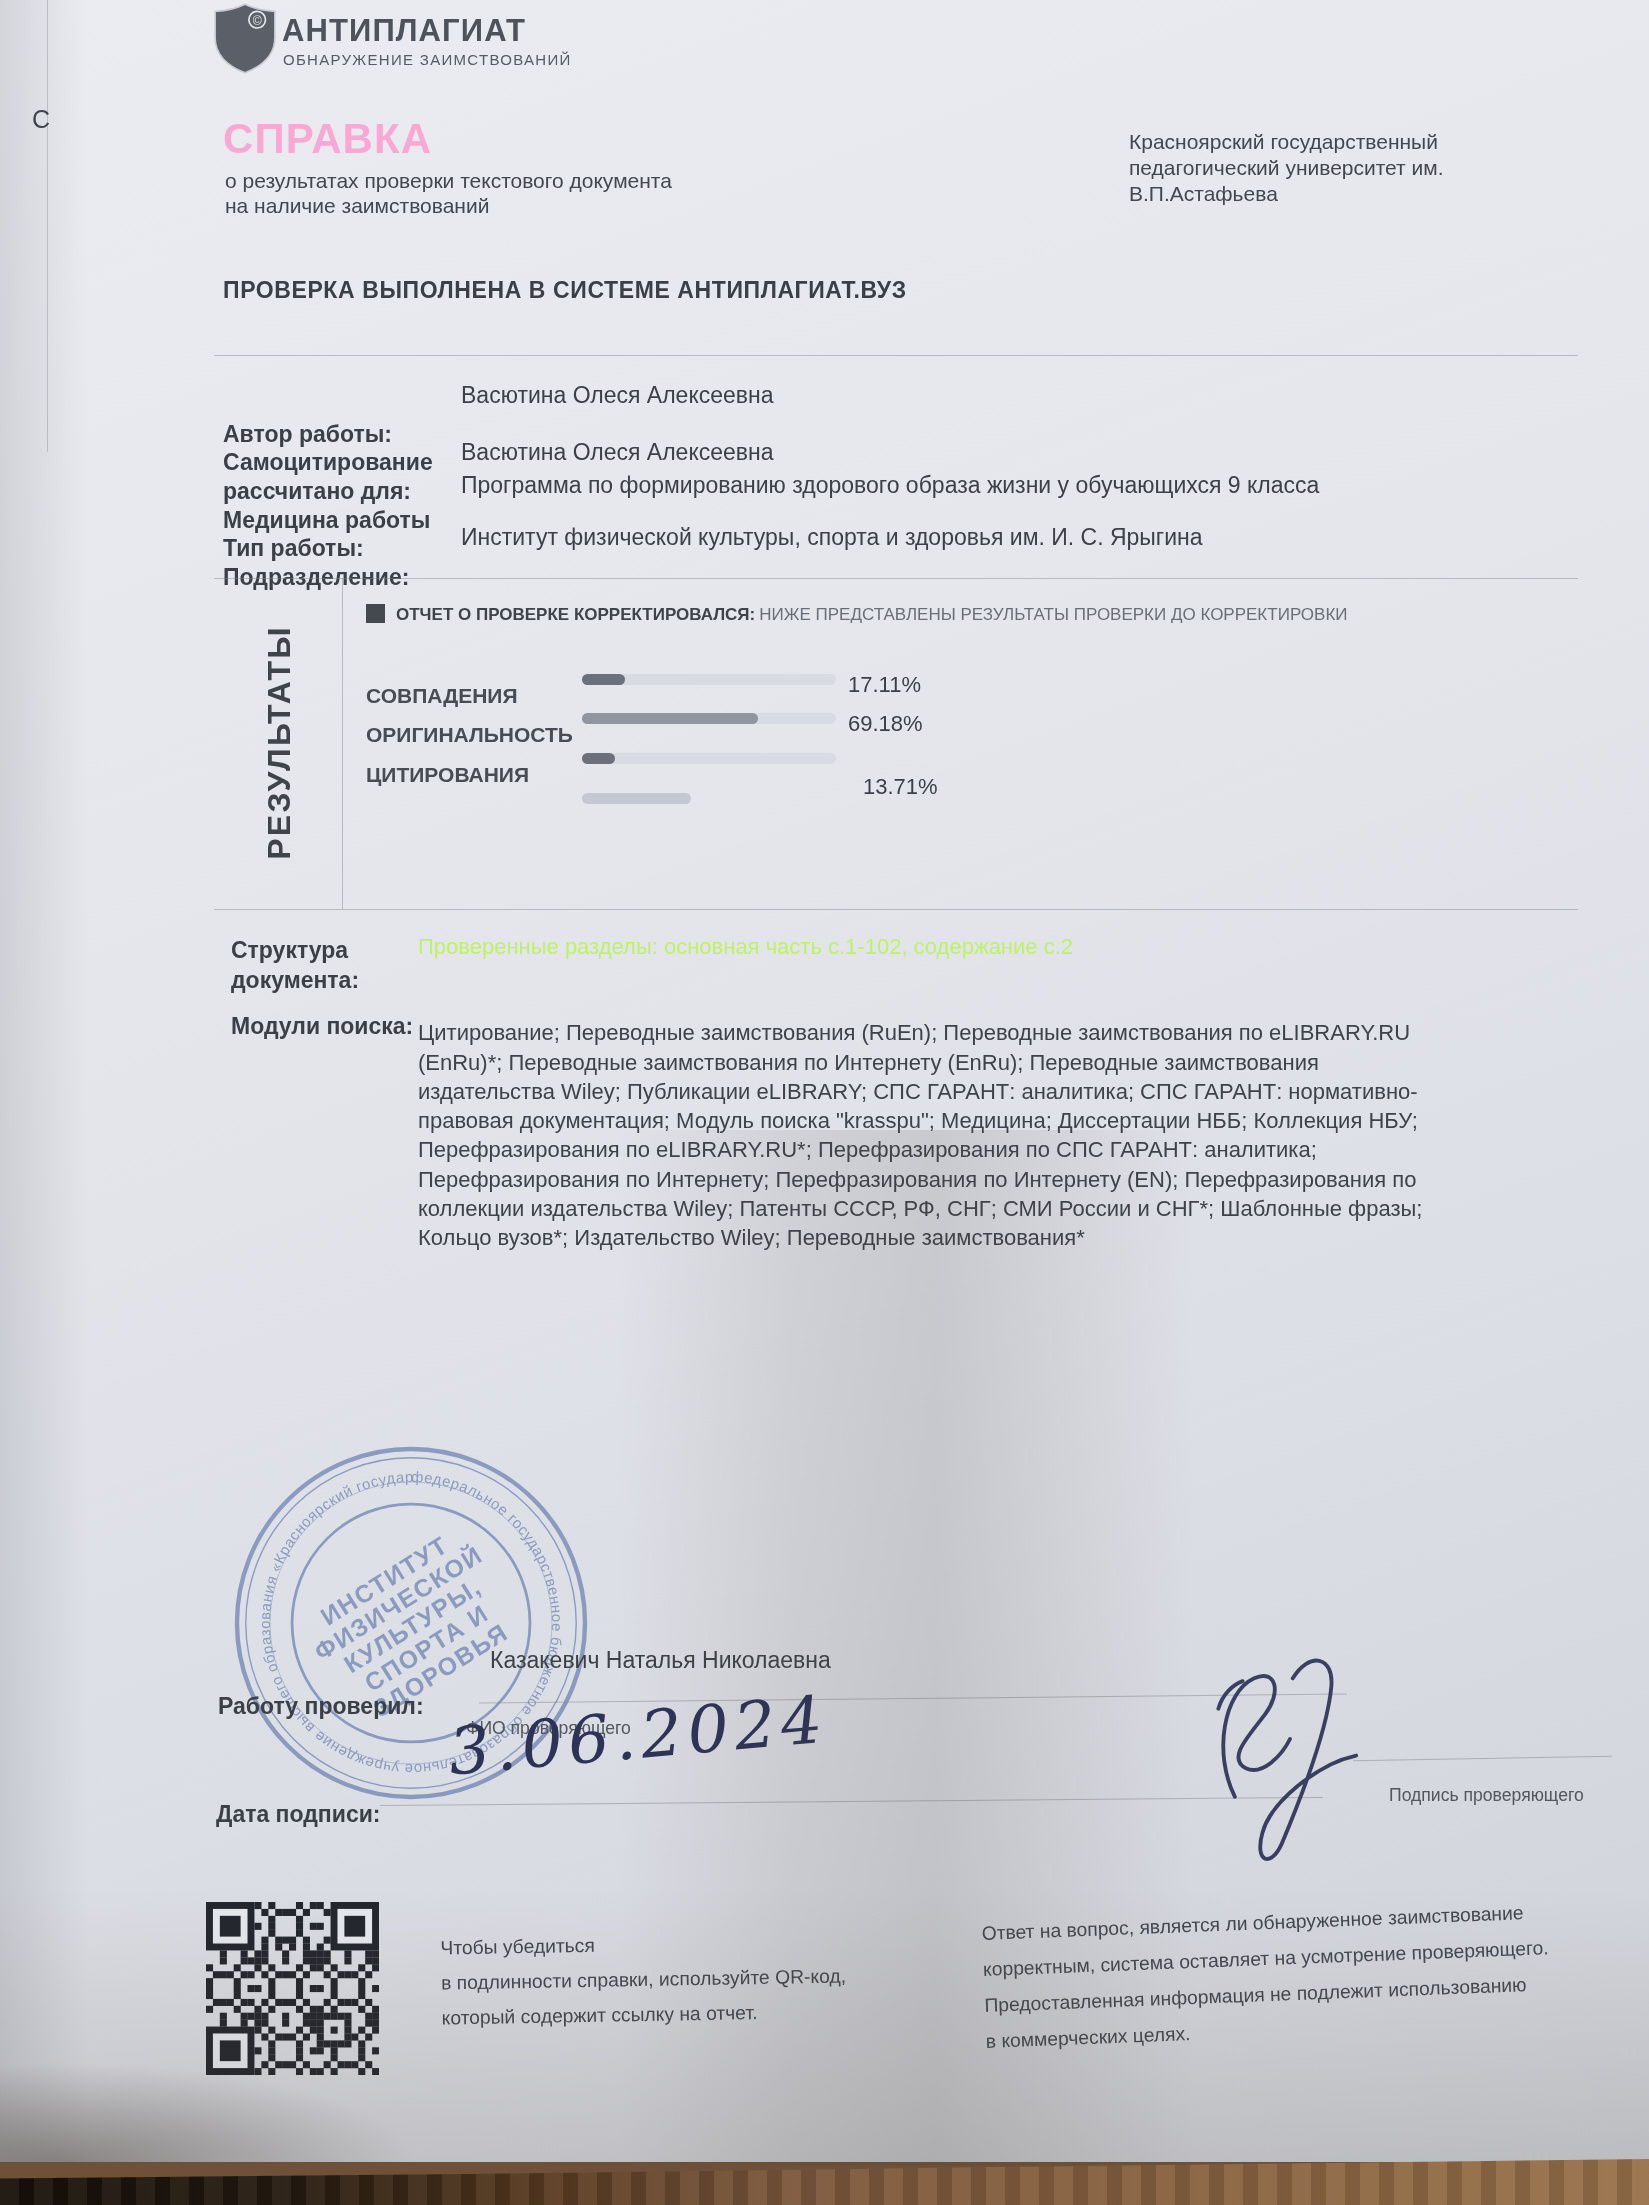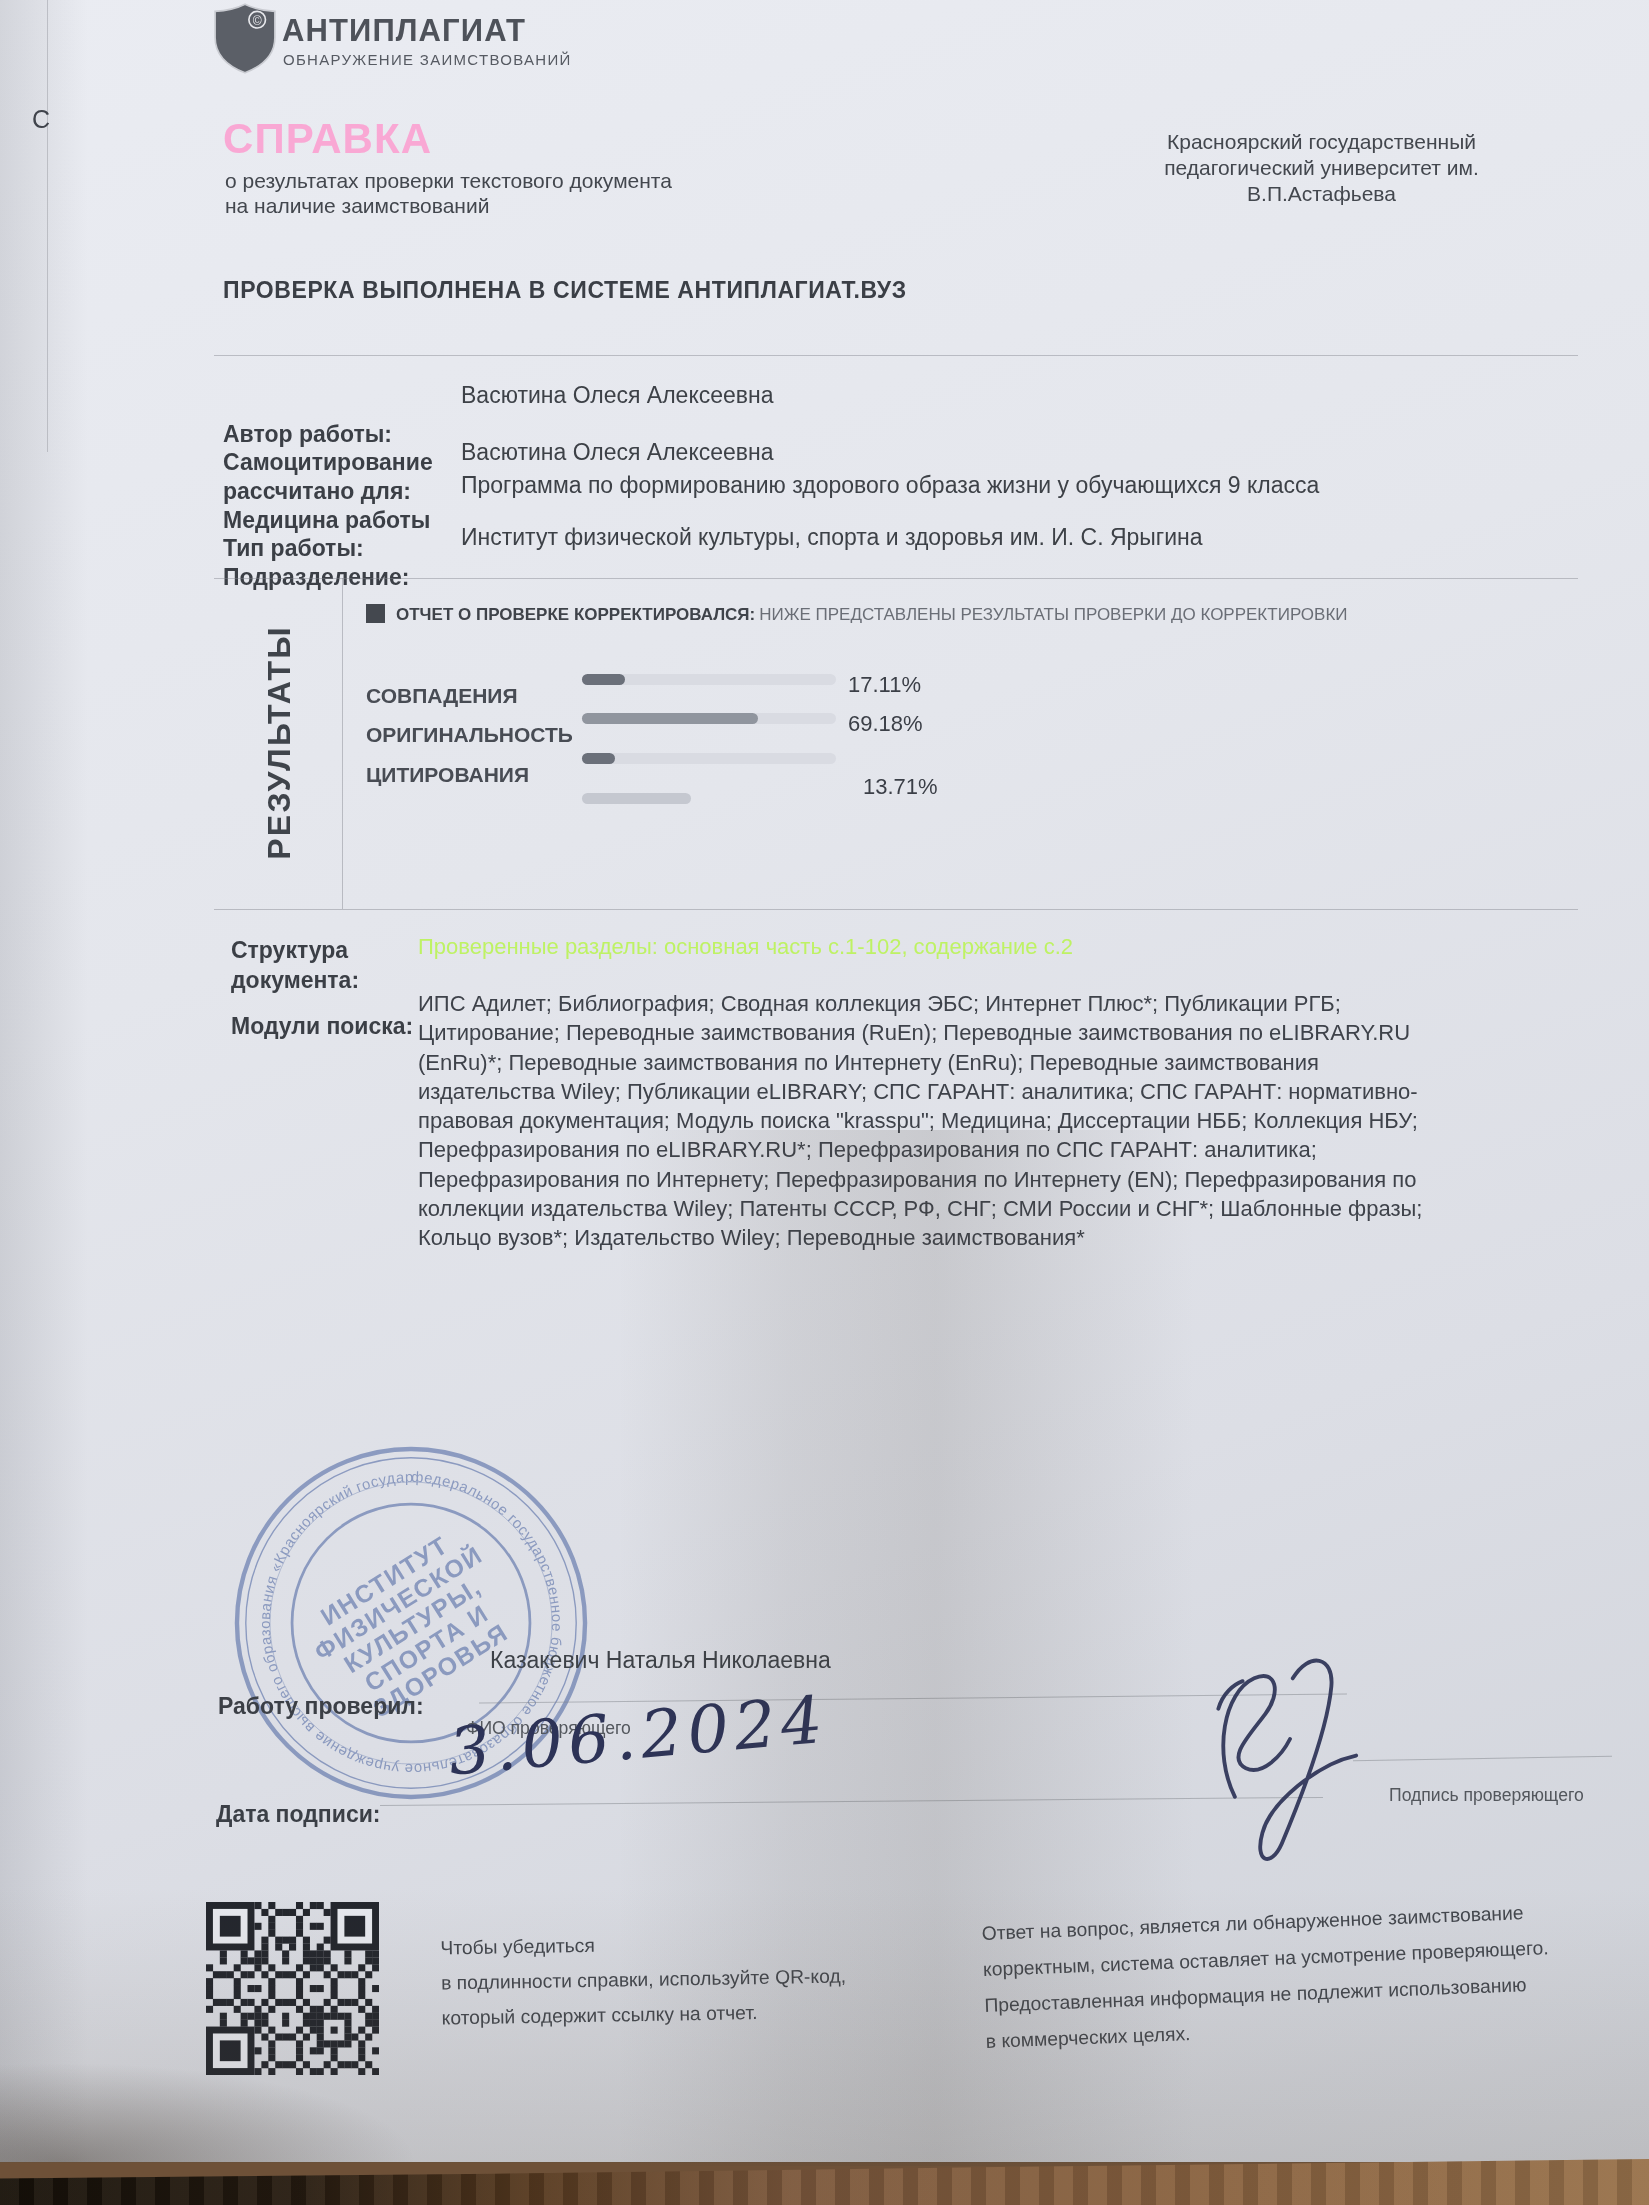--- a/index.html
+++ b/index.html
@@ -25,21 +25,21 @@
       clip-path:polygon(0 44%,30% 34%,62% 20%,100% 4%,100% 100%,0 100%);}
   #wood .grain{position:absolute;inset:0;
       background:repeating-linear-gradient(90deg,rgba(255,230,200,.06) 0 19px,rgba(0,0,0,.10) 19px 34px);}
   
   .brand{left:282px;top:13.2px;font-size:31px;font-weight:bold;letter-spacing:1.1px;color:#4e525a;}
   .tagline{left:283px;top:51px;font-size:15px;letter-spacing:1.3px;color:#565a62;}
   .stray{left:32px;top:105px;font-size:25px;color:#3f434b;}
   
   .title{left:223px;top:115px;font-size:42px;font-weight:bold;letter-spacing:1.1px;color:#f9a8d4;}
   .sub{left:225px;font-size:21px;color:#43474e;}
-  .uni{left:1100px;width:443px;text-align:center;font-size:21px;color:#43474e;line-height:26px;}
+  .uni{left:1129px;width:443px;text-align:left;font-size:21px;color:#43474e;line-height:26px;}
   .sysline{left:223px;top:277px;font-size:23px;font-weight:bold;letter-spacing:0.6px;color:#3b3f46;}
   .hr{height:1.1px;background:rgba(130,133,142,.45);}
   
   .ilabel{left:223px;font-size:23px;font-weight:bold;color:#3b3f46;margin-top:39px;}
   .ivalue{left:461px;font-size:23px;color:#3d4147;}
   
   .vline{left:342px;top:578px;width:1.1px;height:331px;background:rgba(130,133,142,.45);}
   .rtitle{left:108px;top:724px;width:342px;text-align:center;transform:rotate(-90deg);
           font-size:32px;font-weight:bold;letter-spacing:2.2px;color:#3f444b;}
   .nsquare{left:366px;top:604px;width:19px;height:19px;background:#44484f;}
@@ -132,21 +132,20 @@
   <div class="abs txt pct" style="left:848px;top:672px">17.11%</div>
   <div class="abs txt pct" style="left:848px;top:711px">69.18%</div>
   <div class="abs txt pct" style="left:863px;top:774px">13.71%</div>
   <div class="abs hr" style="left:214px;top:909px;width:1364px"></div>
 
   <div class="abs txt slabel" style="top:937px">Структура</div>
   <div class="abs txt slabel" style="top:967px">документа:</div>
   <div class="abs txt sval" style="top:934px">Проверенные разделы: основная часть с.1-102, содержание с.2</div>
 
   <div class="abs txt slabel" style="top:1013px">Модули поиска:</div>
-  <div class="abs txt mline" style="top:991px">ИПС Адилет; Библиография; Сводная коллекция ЭБС; Интернет Плюс*; Публикации РГБ;</div>
   <div class="abs txt mline" style="top:1020px">Цитирование; Переводные заимствования (RuEn); Переводные заимствования по eLIBRARY.RU</div>
   <div class="abs txt mline" style="top:1050px">(EnRu)*; Переводные заимствования по Интернету (EnRu); Переводные заимствования</div>
   <div class="abs txt mline" style="top:1079px">издательства Wiley; Публикации eLIBRARY; СПС ГАРАНТ: аналитика; СПС ГАРАНТ: нормативно-</div>
   <div class="abs txt mline" style="top:1108px">правовая документация; Модуль поиска "krasspu"; Медицина; Диссертации НББ; Коллекция НБУ;</div>
   <div class="abs txt mline" style="top:1137px">Перефразирования по eLIBRARY.RU*; Перефразирования по СПС ГАРАНТ: аналитика;</div>
   <div class="abs txt mline" style="top:1167px">Перефразирования по Интернету; Перефразирования по Интернету (EN); Перефразирования по</div>
   <div class="abs txt mline" style="top:1196px">коллекции издательства Wiley; Патенты СССР, РФ, СНГ; СМИ России и СНГ*; Шаблонные фразы;</div>
   <div class="abs txt mline" style="top:1225px">Кольцо вузов*; Издательство Wiley; Переводные заимствования*</div>
 
   <svg class="abs" style="left:221px;top:1433px;filter:blur(0.7px);mix-blend-mode:multiply" width="380" height="380" viewBox="0 0 690 690">

